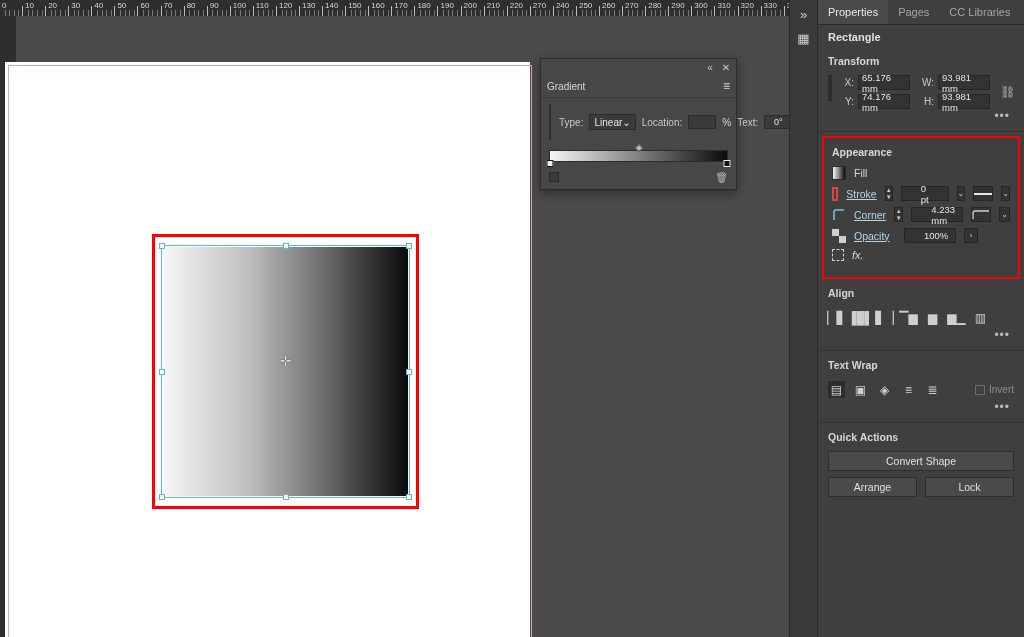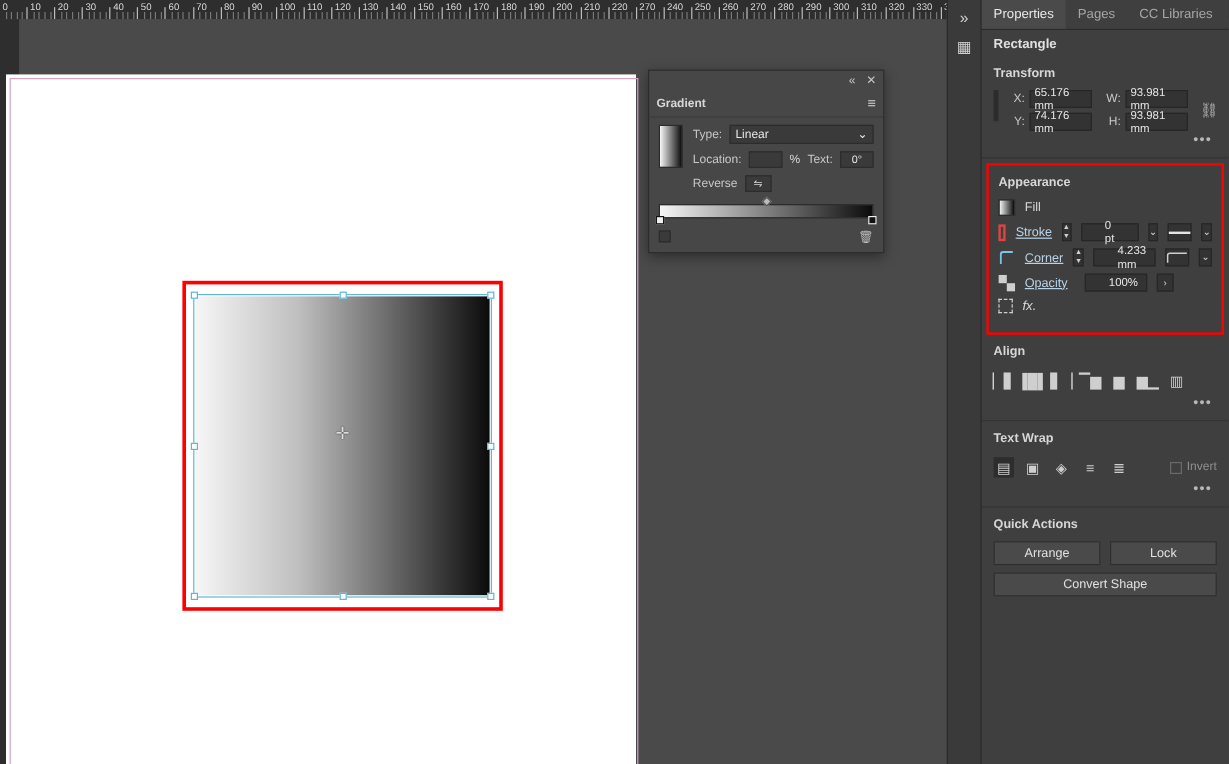--- a/index.html
+++ b/index.html
@@ -61,28 +61,28 @@
   }
 
   
   .gradient-panel {
     position: absolute; left: 540px; top: 58px; width: 197px;
     background: #474747; border:1px solid #2c2c2c; font-size: 10px; color:#d7d7d7;
     box-shadow: 0 3px 10px rgba(0,0,0,.4);
   }
   .gp-top { display:flex; justify-content:flex-end; gap:4px; padding:2px 4px; }
   .gp-top .ico { width:12px;height:12px; color:#c7c7c7; font-size:10px; display:flex;align-items:center;justify-content:center; cursor:pointer;}
-  .gp-head { display:flex; align-items:center; gap:6px; padding:4px 6px; border-bottom:1px solid #3a3a3a; font-weight:700; }
+  .gp-head { display:flex; align-items:center; gap:6px; padding:4px 6px; border-bottom:1px solid #3a3a3a; font-weight:400; }
   .gp-head .menu { margin-left:auto; font-size:12px; cursor:pointer; }
   .gp-body { padding:6px 8px 10px 8px; display:flex; gap:8px; }
   .gp-swatch {
     width:36px;height:36px; border:1px solid #2c2c2c;
     background: linear-gradient(90deg,#f6f6f6 0%, #0b0b0b 100%);
   }
-  .gp-fields { flex:1; display:flex; flex-direction:column; gap:6px; font-size:10px; }
+  .gp-fields { flex:1; display:flex; flex-direction:row; gap:6px; font-size:10px; }
   .gp-row { display:flex; align-items:center; gap:6px; white-space:nowrap; }
   .gp-row label { color:#c7c7c7; }
   .gp-select { flex:1; height:16px; background:#3a3a3a; border:1px solid #2c2c2c; color:#e5e5e5; display:flex;align-items:center;justify-content:space-between; padding:0 4px; font-size:10px;}
   .gp-num { width:28px; height:14px; background:#3a3a3a; border:1px solid #2c2c2c; color:#e5e5e5; font-size:9px; display:flex;align-items:center;justify-content:center; }
   .gp-rev { width:22px;height:14px; background:#3a3a3a; border:1px solid #2c2c2c; display:flex;align-items:center;justify-content:center; }
   .gp-ramp-wrap { padding:0 8px 6px 8px; }
   .gp-ramp { position:relative; height:12px; border:1px solid #2c2c2c;
     background: linear-gradient(90deg,#f6f6f6 0%, #0b0b0b 100%); }
   .gp-ramp .stop { position:absolute; bottom:-6px; width:7px;height:7px; background:#eee; border:1px solid #111; transform:translateX(-50%);}
   .gp-ramp .stop.s0{left:0;} .gp-ramp .stop.s1{left:100%; background:#111; border-color:#eee;}
@@ -624,22 +624,22 @@
           <span class="chk"></span>
           <span>Invert</span>
         </div>
       </div>
       <div class="ellipsis">•••</div>
     </div>
 
     <div class="section" style="border-bottom:none;">
       <h4>Quick Actions</h4>
       <div class="qa-row">
+        <div class="qa-btn">Convert Shape</div>
+      </div>
+      <div class="qa-row">
         <div class="qa-btn">Arrange</div>
         <div class="qa-btn">Lock</div>
       </div>
-      <div class="qa-row">
-        <div class="qa-btn">Convert Shape</div>
-      </div>
     </div>
 
   </div>
 </div>
 
 </body></html>

